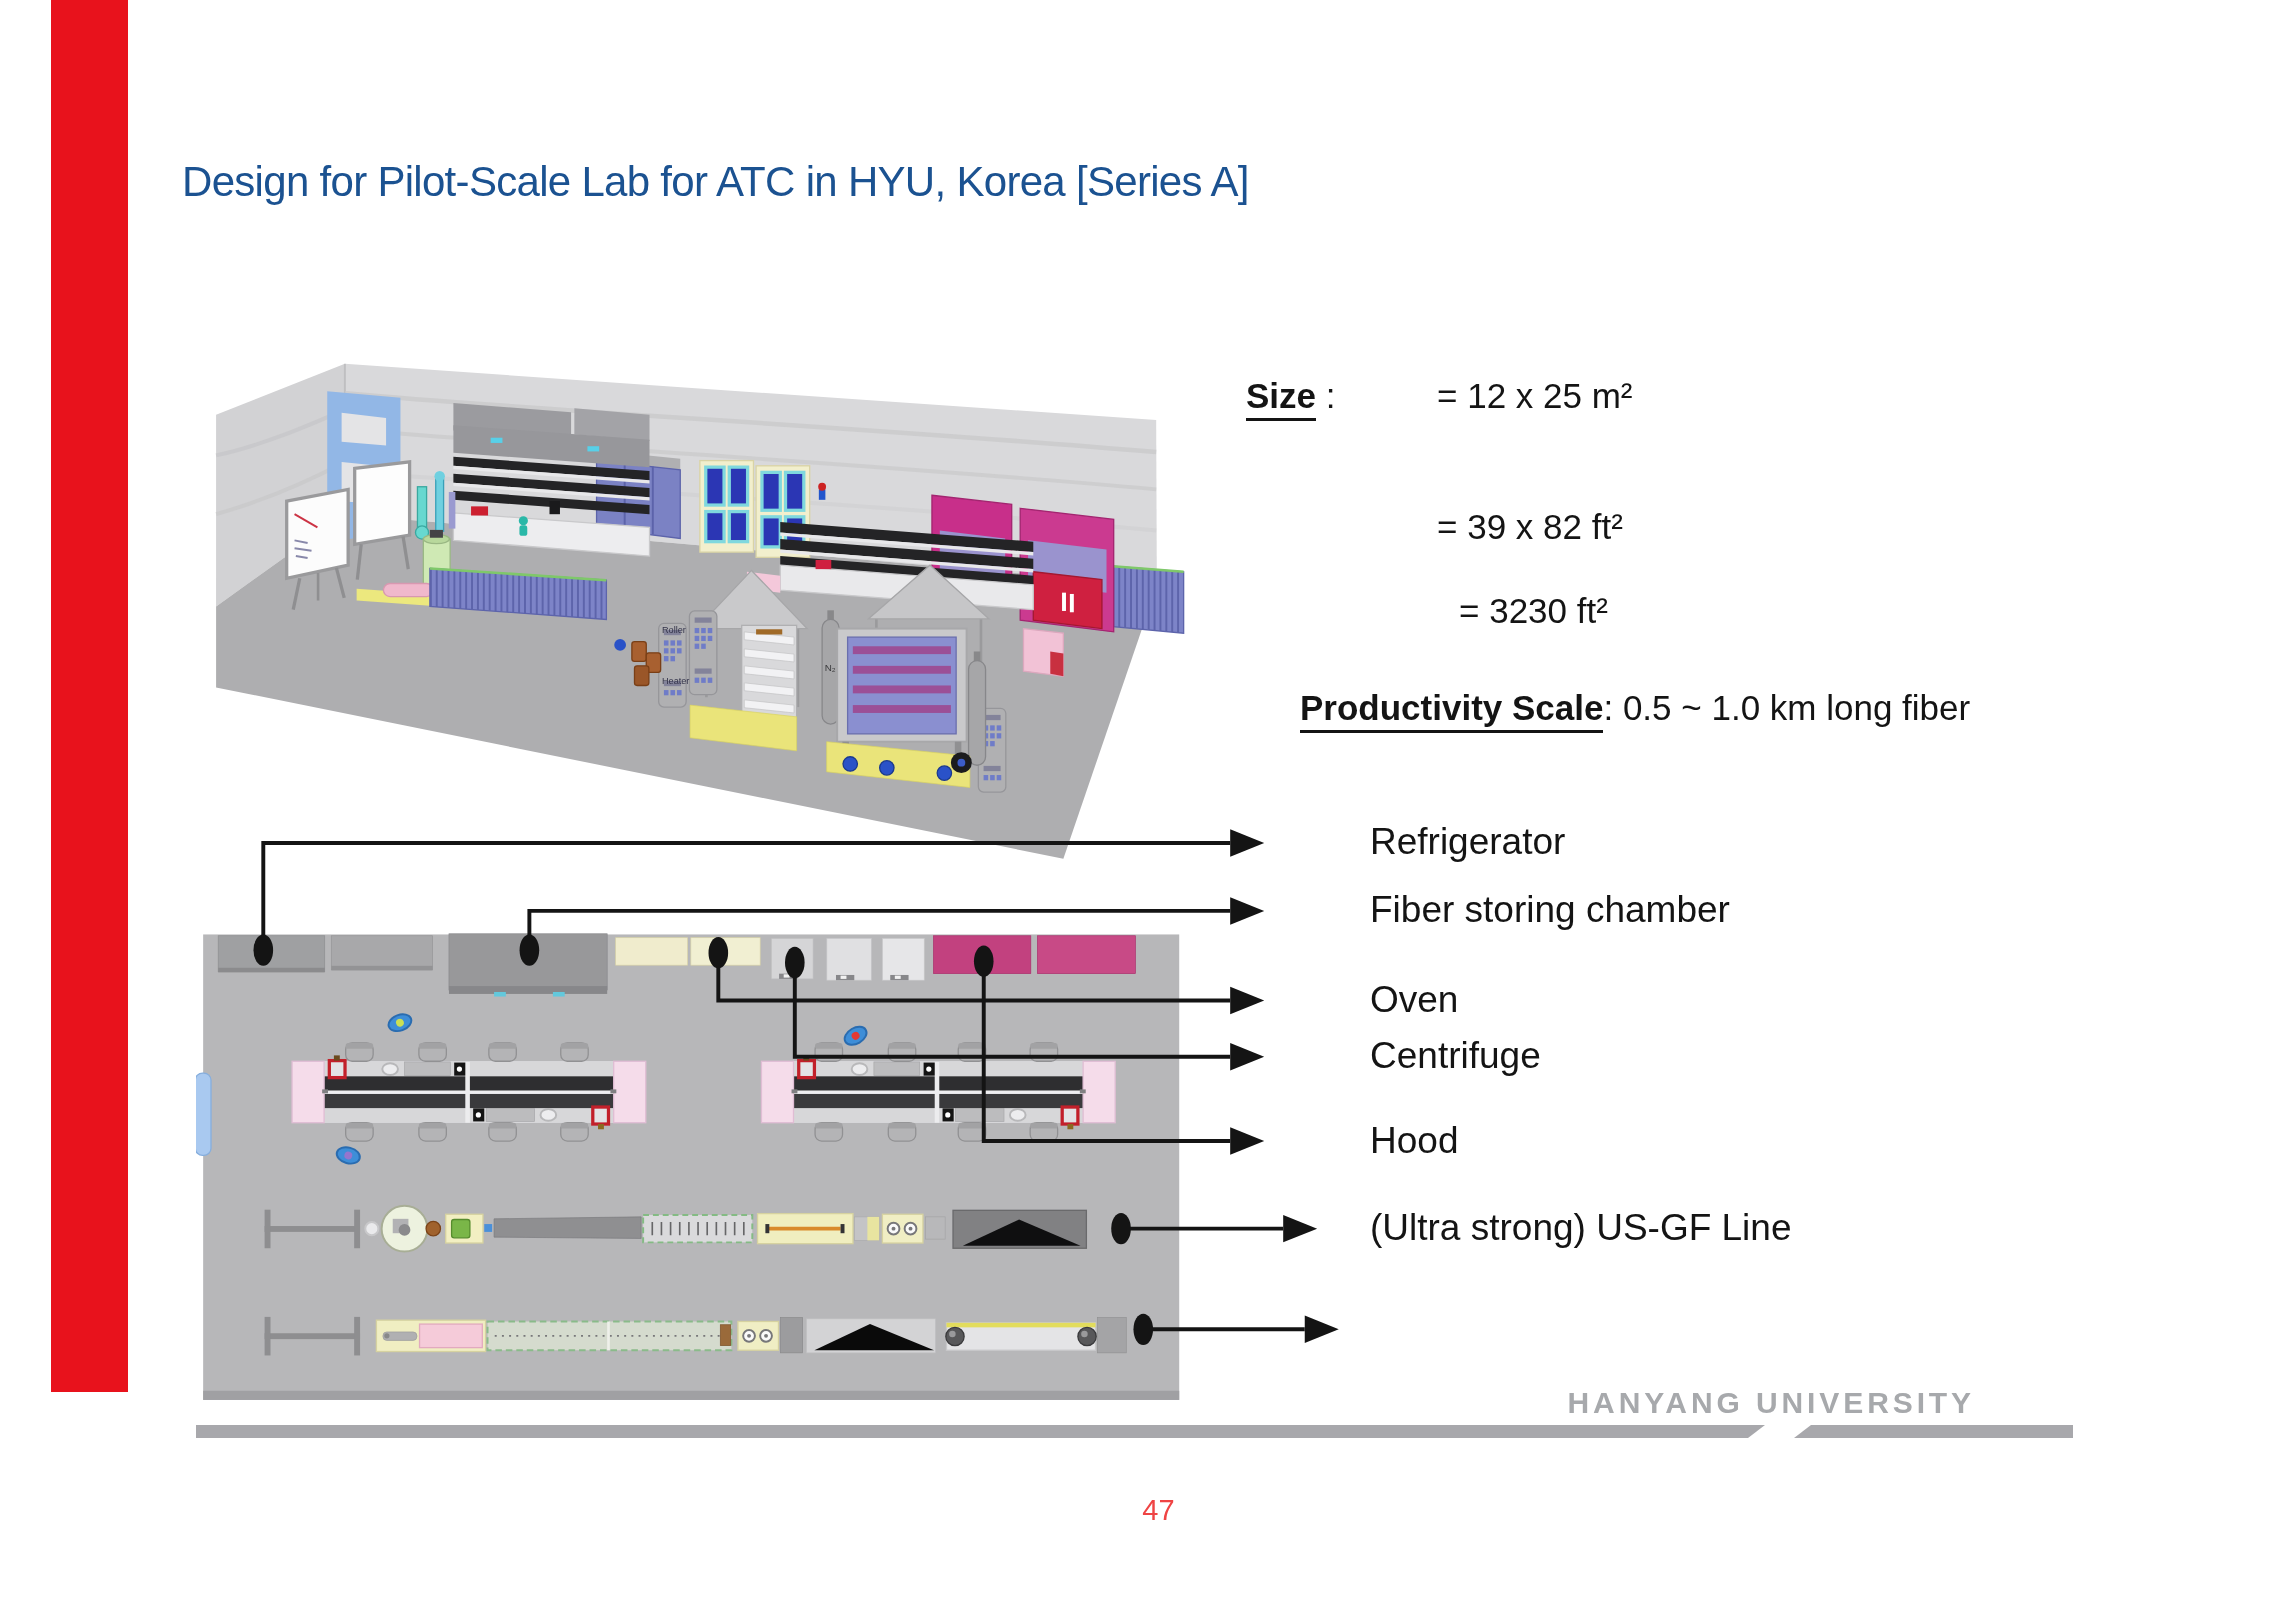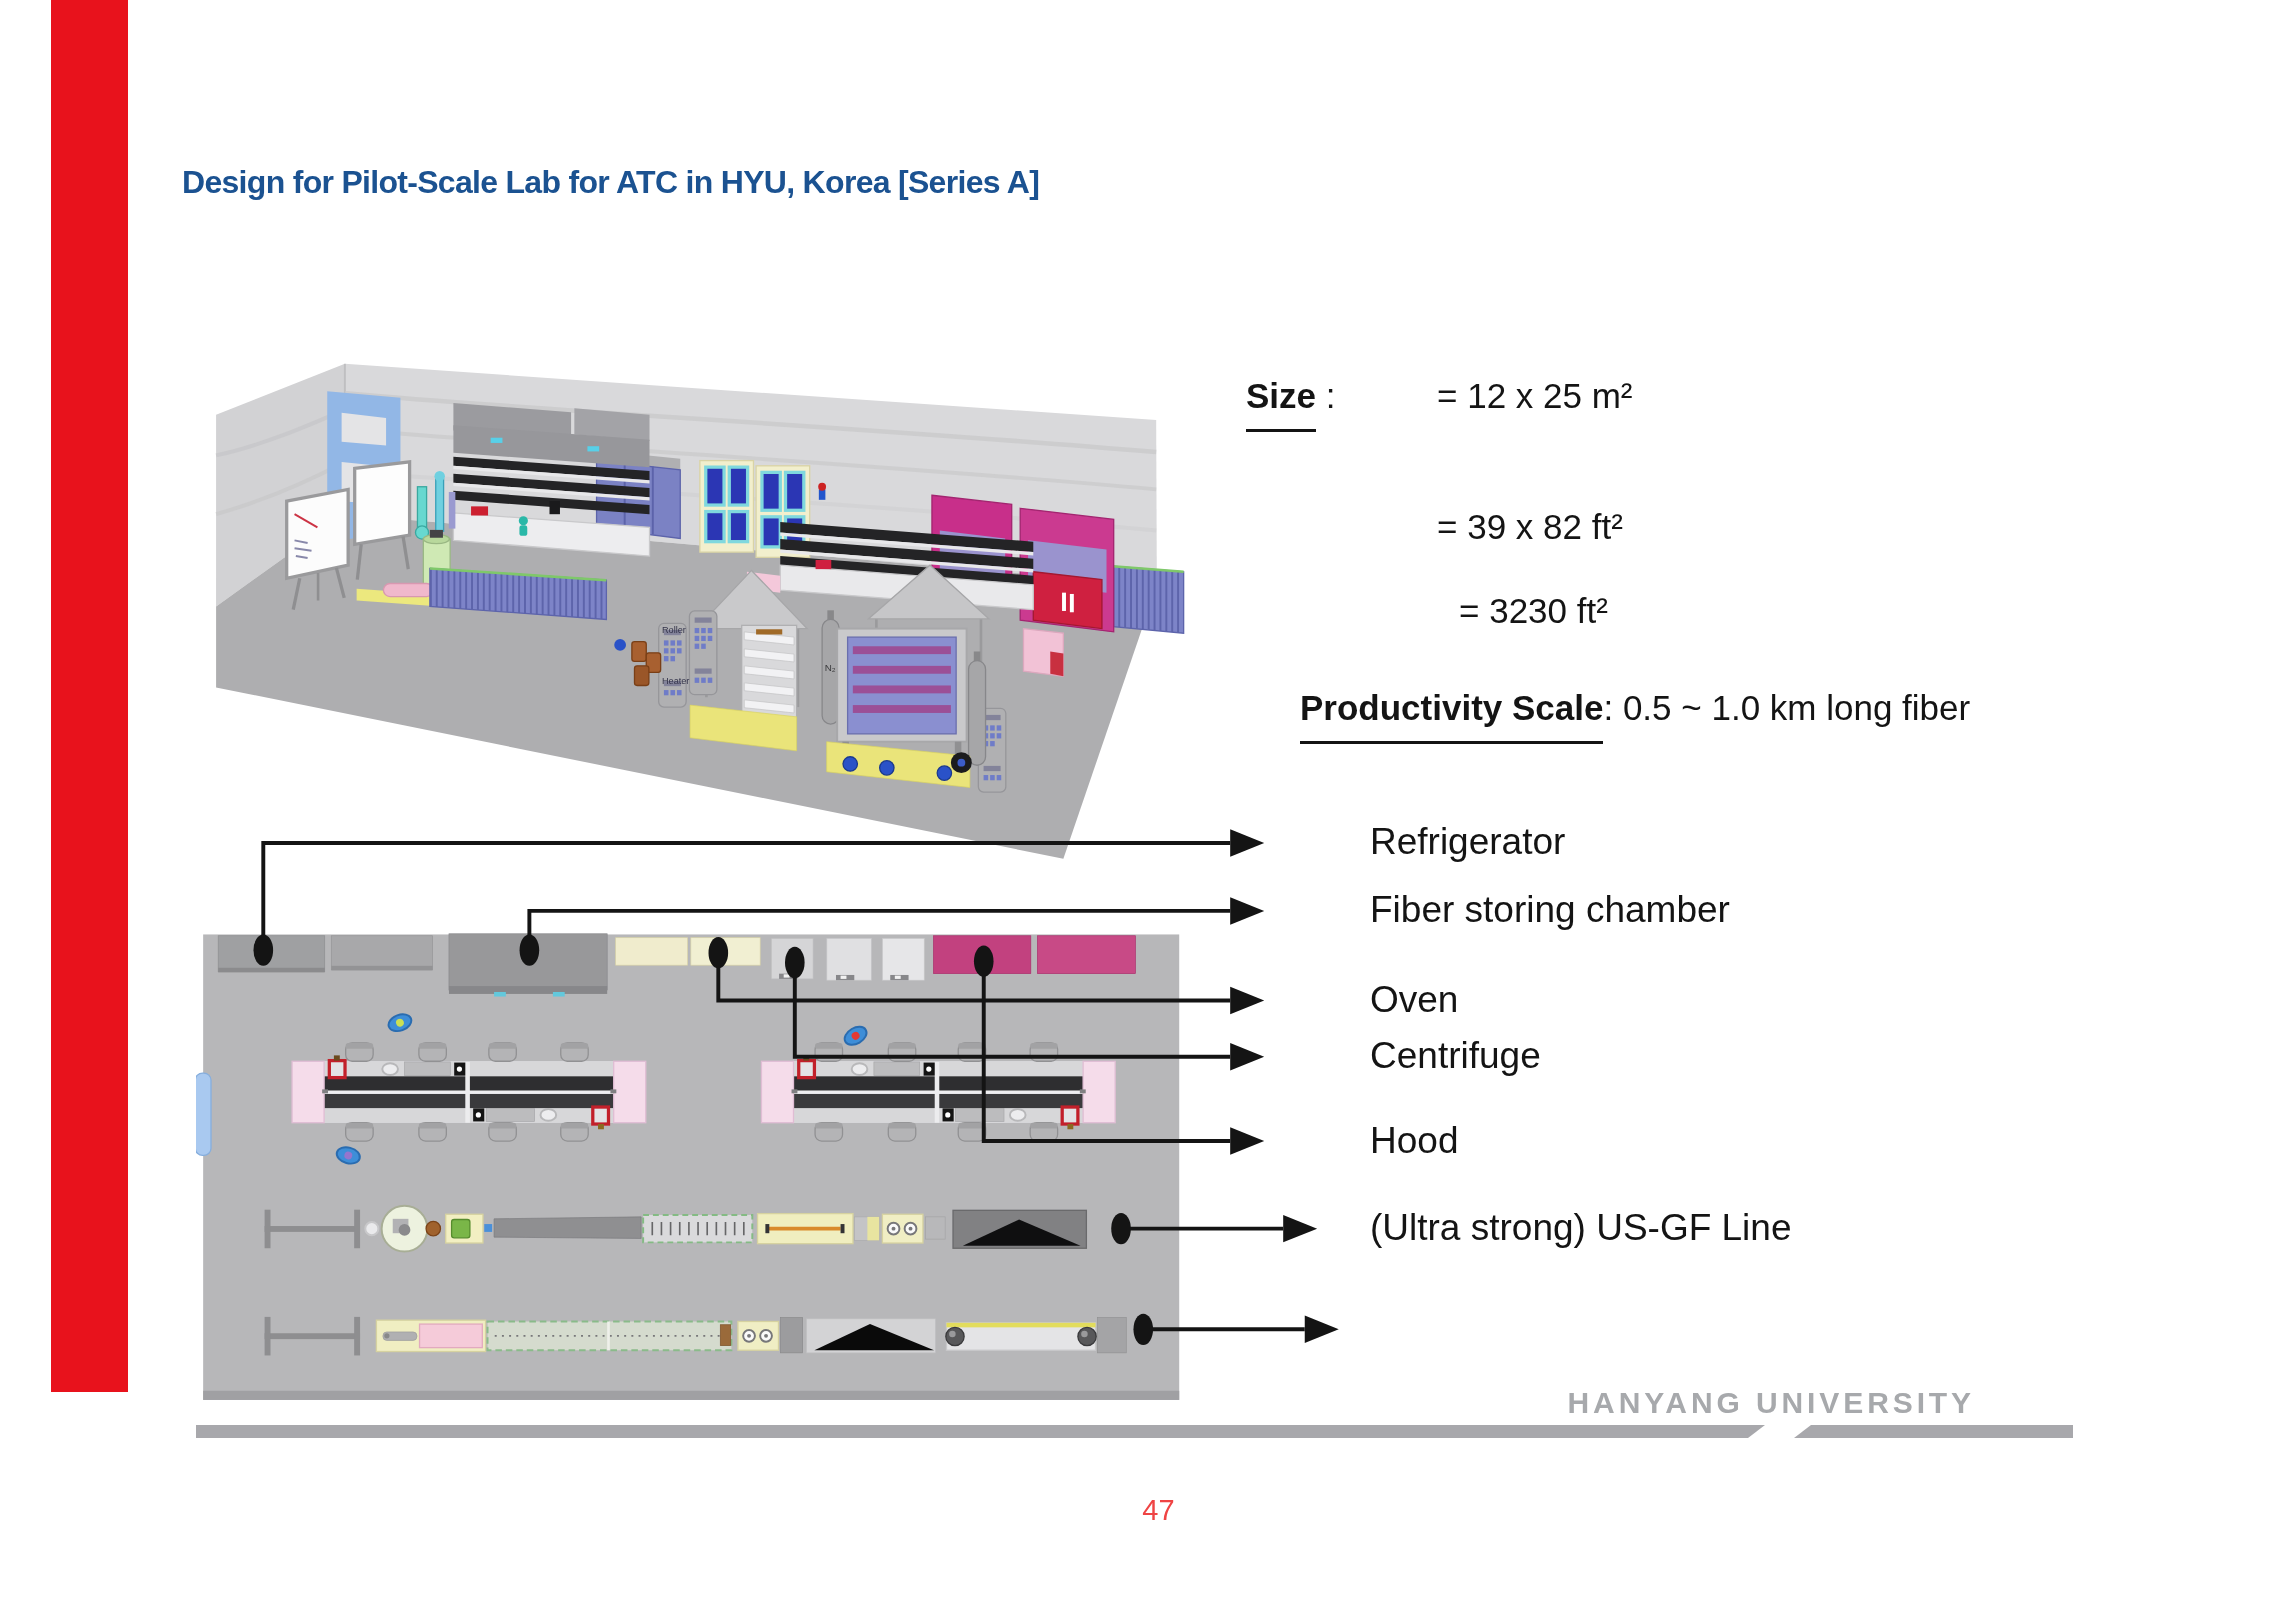--- a/index.html
+++ b/index.html
@@ -1,23 +1,23 @@
 <!DOCTYPE html>
 <html style="font-size:10.5px"><head>
 <meta charset="utf-8">
 <style>
   html,body{margin:0;padding:0;background:#ffffff;}
   #page{position:relative;width:2295px;height:1622px;background:#ffffff;overflow:hidden;
         font-family:"Liberation Sans", sans-serif;color:#141414;}
   .abs{position:absolute;}
   #accent-bar{left:51px;top:0;width:77px;height:1392px;background:#e8121c;}
-  #slide-title{left:182px;top:157px;font-size:32px;line-height:50px;font-weight:700;
+  #slide-title{left:182px;top:157px;font-size:42px;line-height:50px;font-weight:400;
                color:#1b5291;letter-spacing:-0.7px;white-space:nowrap;}
   .spec{font-size:35px;line-height:43px;white-space:nowrap;color:#141414;}
-  .spec .u{font-weight:700;border-bottom:3.3px solid #141414;padding-bottom:14px;}
+  .spec .u{font-weight:700;border-bottom:3.3px solid #141414;padding-bottom:3px;}
   .lbl{font-size:37px;line-height:44px;white-space:nowrap;color:#141414;}
   #hanyang-logo{left:1538px;top:1386px;width:437px;text-align:right;font-size:30px;
                 font-weight:700;letter-spacing:3.9px;color:#a7a9ac;white-space:nowrap;}
   .footer-bar{top:1425px;height:13px;background:#a8a8ac;}
   #footer-bar-left{left:196px;width:1569px;clip-path:polygon(0 0,100% 0,calc(100% - 17px) 100%,0 100%);}
   #footer-bar-right{left:1794px;width:279px;clip-path:polygon(17px 0,100% 0,100% 100%,0 100%);}
   #page-number{left:1106px;top:1494px;width:105px;text-align:center;font-size:29px;color:#ef4444;}
   svg{display:block;}
   text{font-family:"Liberation Sans", sans-serif;}
 </style>

